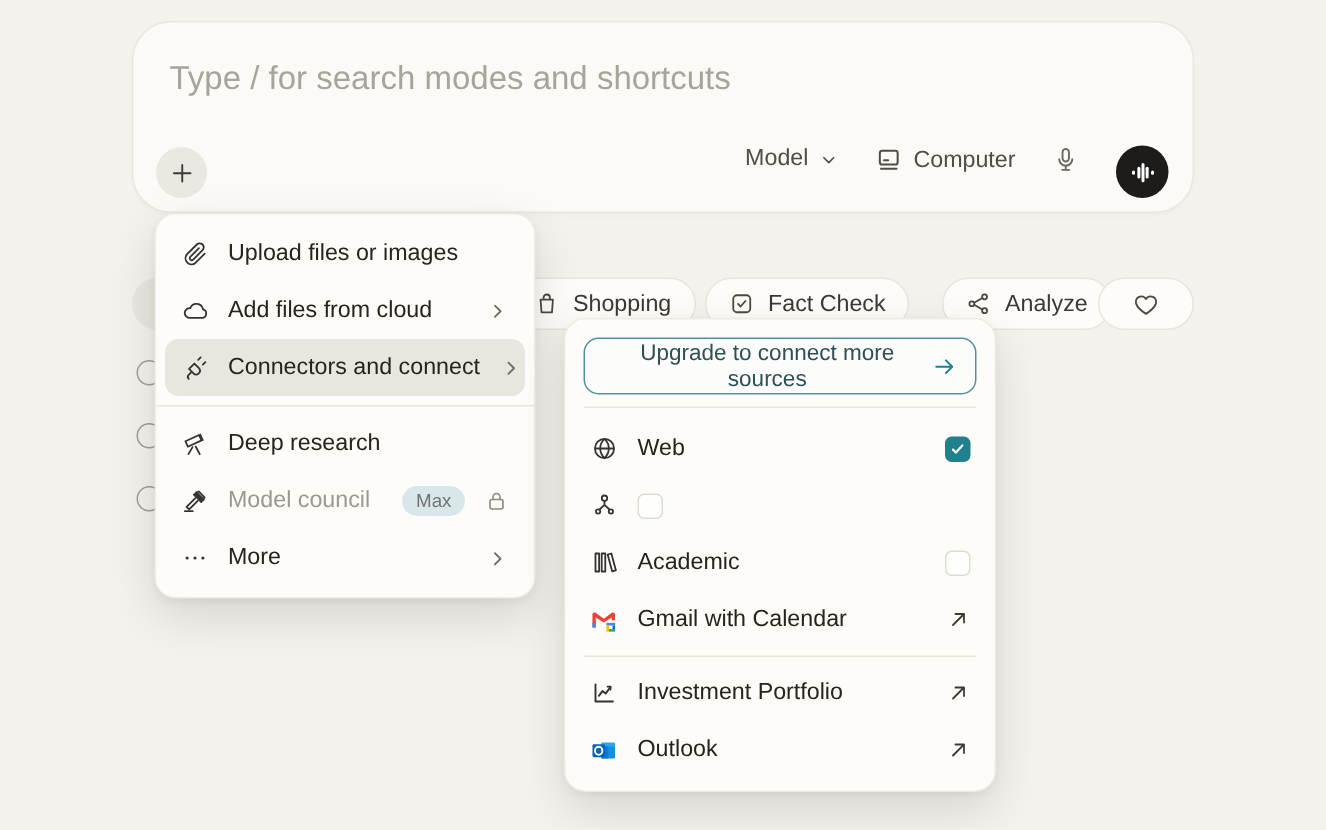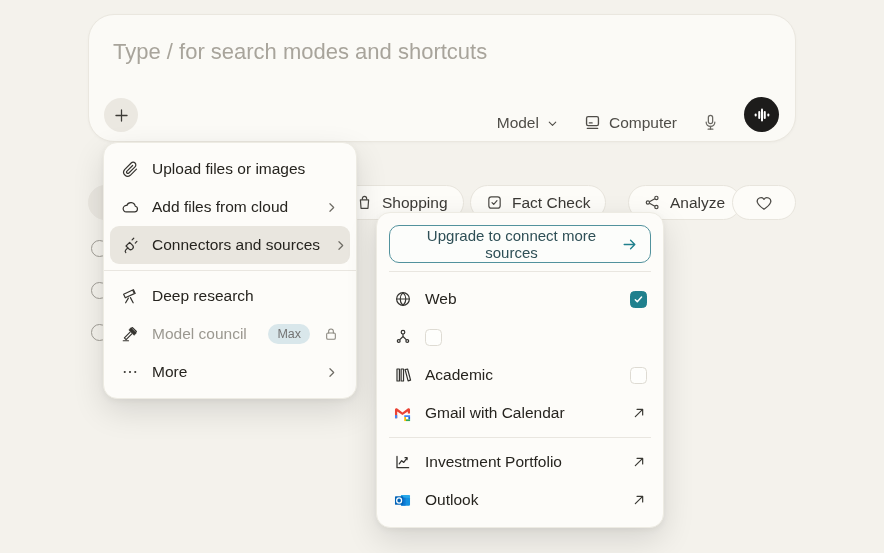--- a/index.html
+++ b/index.html
@@ -11,21 +11,21 @@
   .search-card { position: absolute; left: 88px; top: 14px; width: 708px; height: 128px;
     background: #fbfaf6; border: 1px solid #eae7df; border-radius: 26px;
     box-shadow: 0 1px 3px rgba(0,0,0,.03); }
   .query-input { position: absolute; left: 24px; top: 24px; right: 24px; border: none; outline: none;
     background: transparent; font-family: "Liberation Sans", sans-serif; font-size: 22px; color: #3b3935; }
   .query-input::placeholder { color: #a8a49b; opacity: 1; }
   .plus-btn { position: absolute; left: 15px; bottom: 9px; width: 34px; height: 34px; border-radius: 50%;
     background: #ebe8e1; border: none; display: flex; align-items: center; justify-content: center;
     color: #3c3a36; cursor: pointer; }
   .right-controls { position: absolute; right: 16px; bottom: 9px; height: 35px; display: flex;
-    align-items: flex-end; gap: 24px; }
+    align-items: flex-start; gap: 24px; }
   .txt-btn { display: flex; align-items: center; gap: 7px; background: none; border: none;
     font-family: "Liberation Sans", sans-serif; font-size: 15.5px; color: #4f4d48; cursor: pointer; }
   .icon-btn { background: none; border: none; color: #6b6963; display: flex; align-items: center; cursor: pointer; }
   .voice-btn { width: 35px; height: 35px; border-radius: 50%; background: #1d1c1b; border: none;
     display: flex; align-items: center; justify-content: center; cursor: pointer; }
 
   
   .pill { position: absolute; top: 185px; height: 35px; display: flex; align-items: center; gap: 9px;
     padding: 0 15px; background: #fdfcf8; border: 1px solid #e8e5dd; border-radius: 18px;
     font-size: 15.5px; font-weight: 500; color: #3b3935; cursor: pointer; z-index: 1;
@@ -196,21 +196,21 @@
     </div>
 
     <div class="mi highlight">
       <span class="mi-ic">
         <svg width="18" height="18" viewBox="0 0 24 24" fill="none" stroke="currentColor" stroke-width="1.6" stroke-linecap="round" stroke-linejoin="round">
             <path d="M14.8 5.2l2.2-2.2M19 9.4l2.2-2.2"></path>
             <path d="M11.5 8.5l4 4a3.4 3.4 0 0 1-4.8 4.8l-4-4z"></path>
             <path d="M8.8 16.2L6.4 18.6a2.6 2.6 0 0 0 0 3.6"></path>
           </svg>
       </span>
-      <span class="mi-label">Connectors and sources</span>
+      <span class="mi-label">Connectors and connect</span>
       <span class="mi-trail">
         <svg width="15" height="15" viewBox="0 0 24 24" fill="none" stroke="currentColor" stroke-width="1.9" stroke-linecap="round" stroke-linejoin="round">
             <path d="M9.5 6l6 6-6 6"></path>
           </svg>
       </span>
     </div>
 
     <div class="divider"></div>
 
     <div class="mi">

